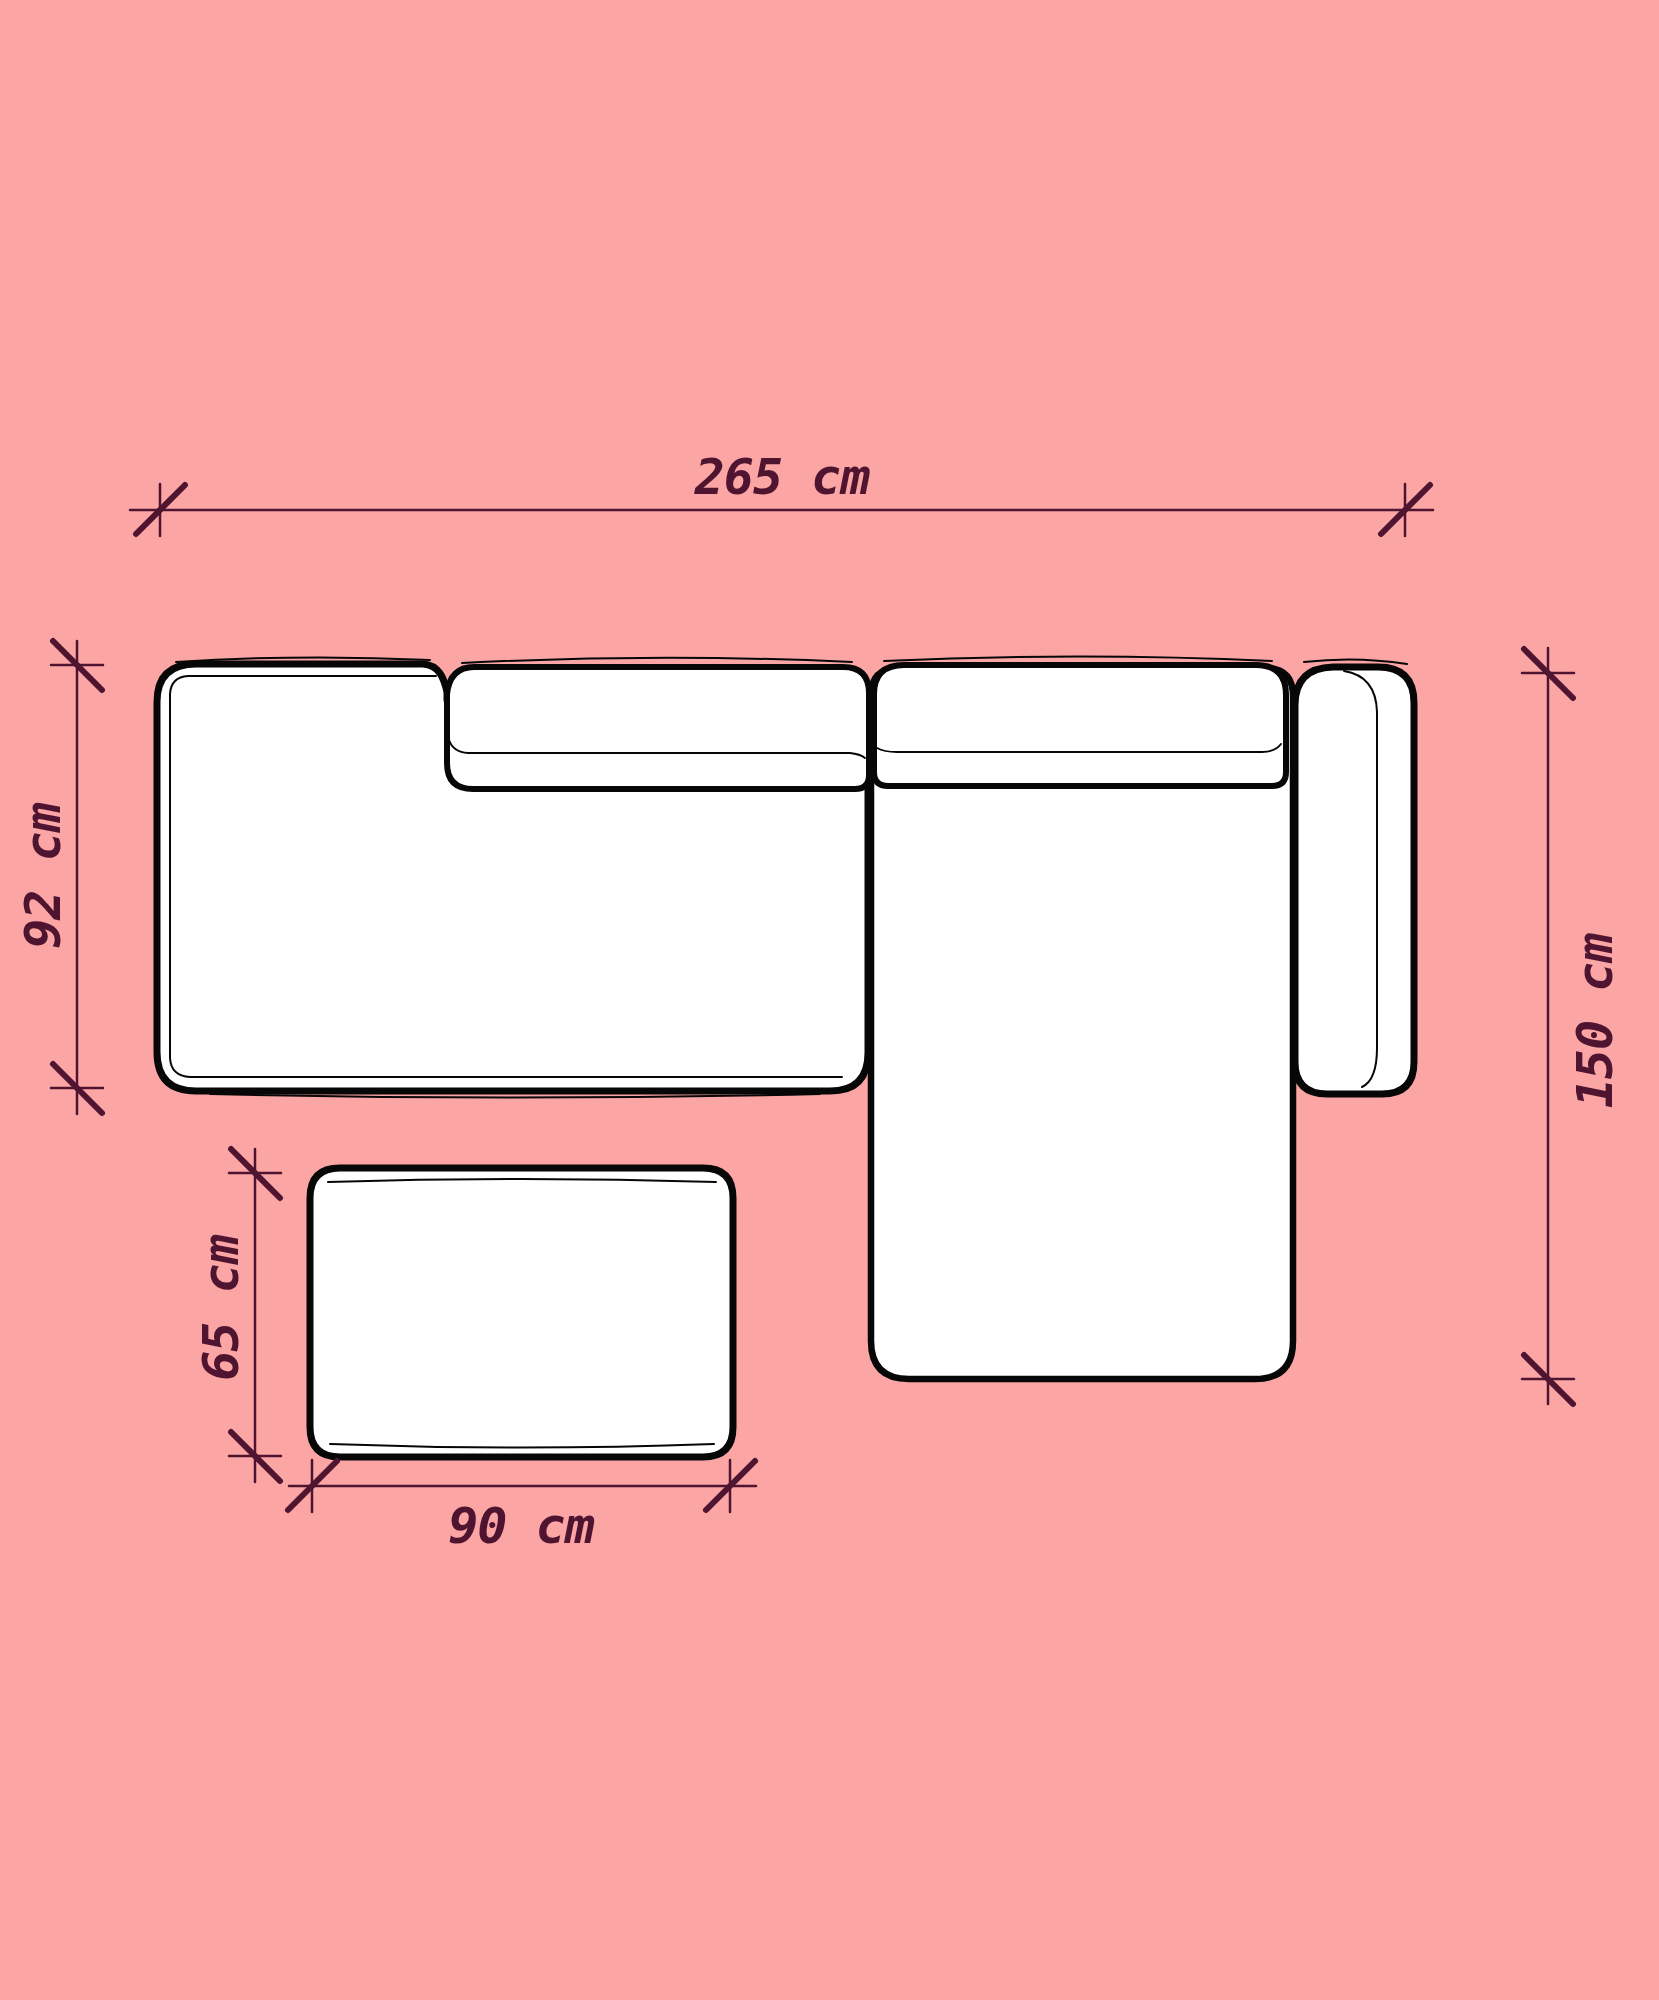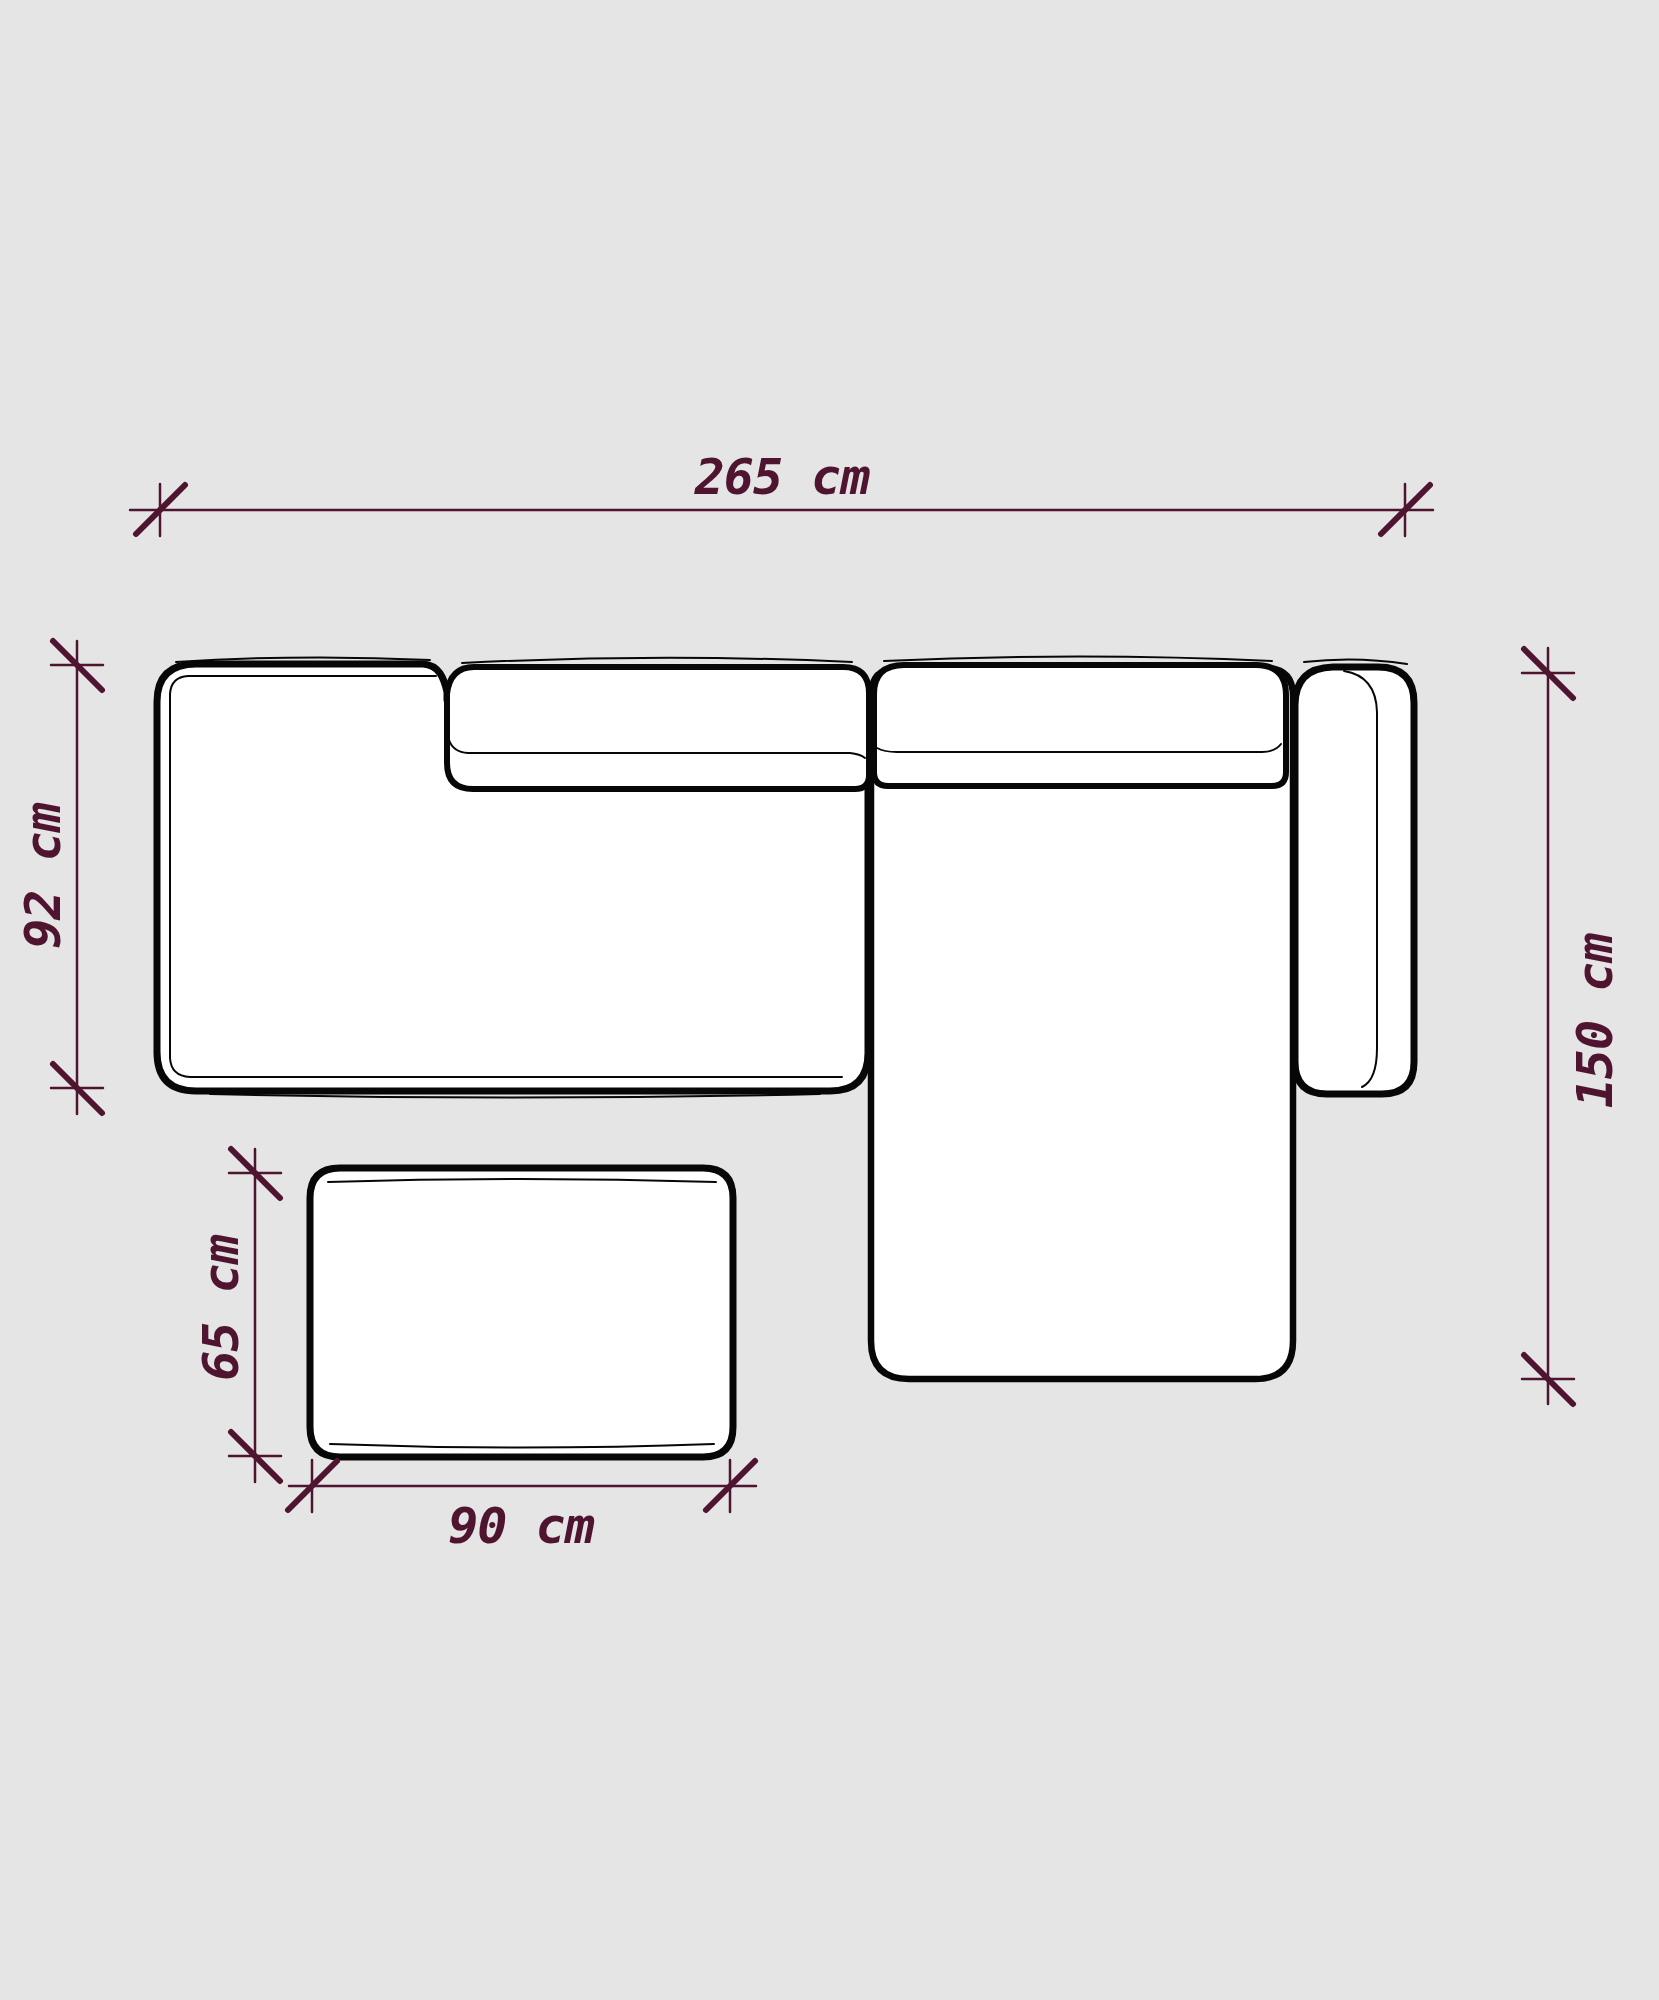--- a/index.html
+++ b/index.html
@@ -1,20 +1,20 @@
 <!DOCTYPE html>
 <html><head>
 <meta charset="utf-8">
 <style>
   html, body { margin: 0; padding: 0; background: #ffffff; }
   .page {
     position: relative;
     width: 1659px;
     height: 2000px;
-    background: #e5e5e5;
+    background: #fca5a5;
     font-family: "DejaVu Sans Mono", "Liberation Mono", monospace;
     overflow: hidden;
   }
   svg { display: block; }
   .dim-label {
     font-family: "DejaVu Sans Mono", "Liberation Mono", monospace;
     font-style: italic;
     font-weight: bold;
     font-size: 50px;
     letter-spacing: -1px;

